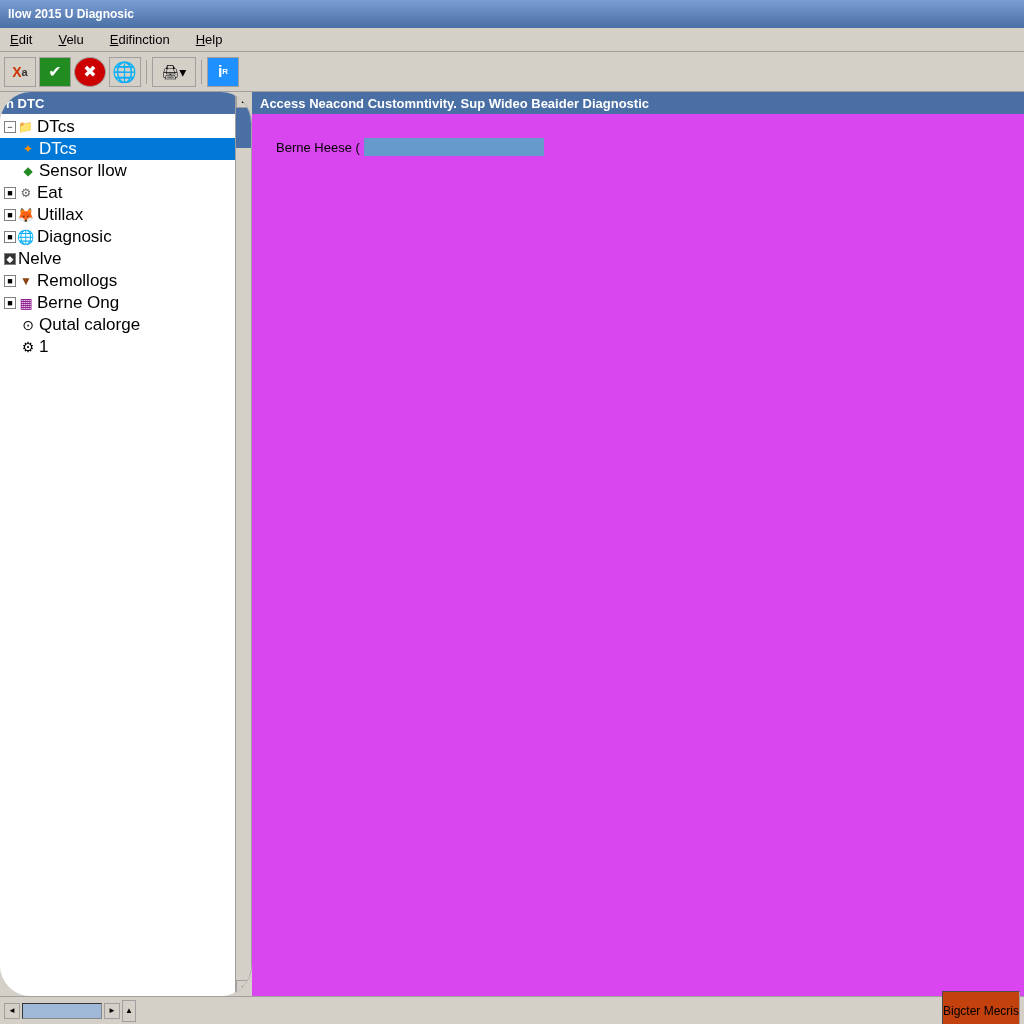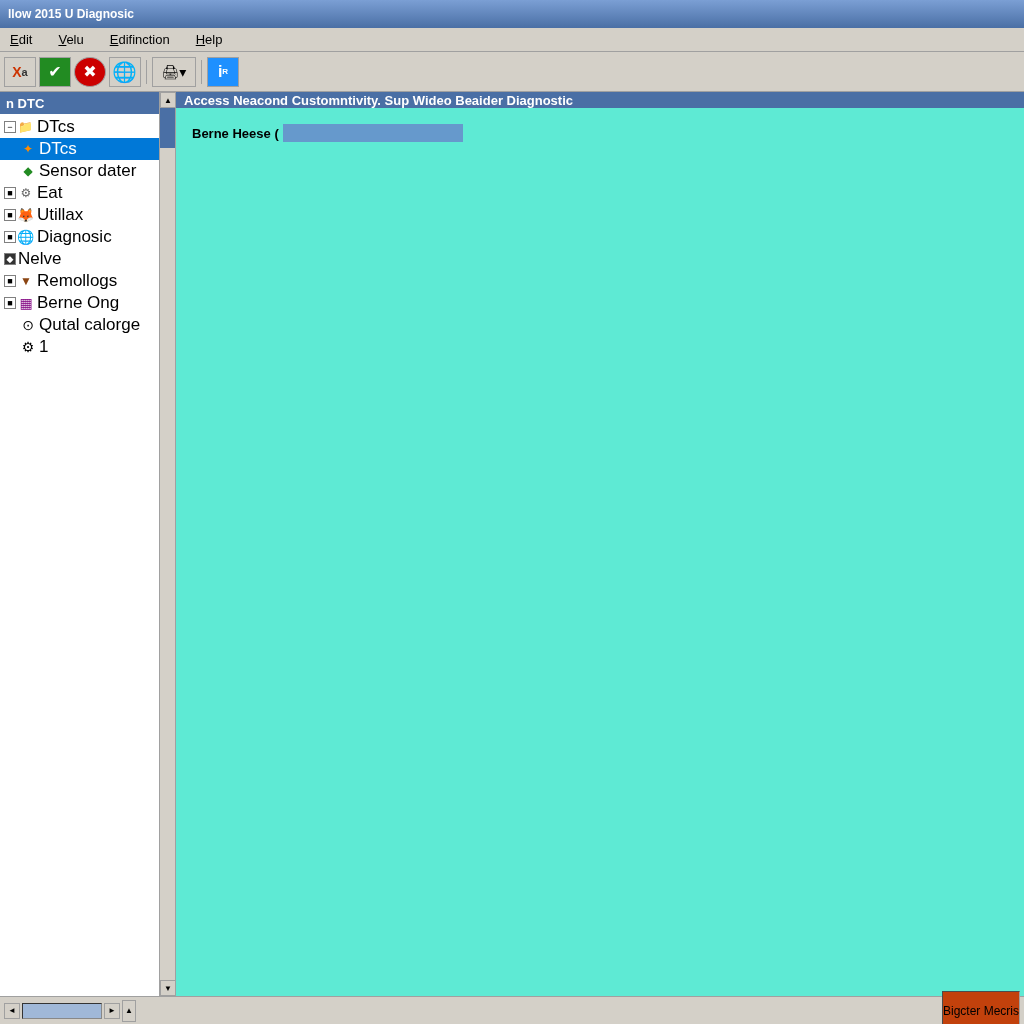--- a/index.html
+++ b/index.html
@@ -164,29 +164,28 @@
       display: flex;
       flex-direction: column;
       overflow: hidden;
     }
     .right-panel-header {
       background: #4a6fa5;
       color: white;
       padding: 3px 8px;
       font-size: 13px;
       font-weight: bold;
-      height: 16px;
+      height: 22px;
       display: flex;
       align-items: center;
     }
     .right-panel-content {
       flex: 1;
-      padding: 16px;
-      background: #5eead4;
-      font-weight: bold;
+      padding: 24px;
+      background: #d946ef;
     }
     .content-line {
       display: flex;
       align-items: center;
       margin-bottom: 4px;
     }
     .content-label {
       font-size: 13px;
       color: #000;
       margin-right: 4px;
@@ -253,41 +252,41 @@
   <div class="toolbar-separator"></div>
 
   <button class="toolbar-btn" style="font-size:14px; width:44px;">🖨▾</button>
   <div class="toolbar-separator"></div>
 
   <button class="toolbar-btn" style="background:#1e90ff; color:white; font-size:16px; font-weight:bold;">i<sub style="font-size:8px;">R</sub></button>
 </div>
 
 <div class="main-container">
 
-  <div class="left-panel" style="display:flex; flex-direction:row; width:176px;">
+  <div class="left-panel" style="display:flex; flex-direction:row; width:252px;border-radius:31px;">
     <div style="flex:1; display:flex; flex-direction:column; overflow:hidden;">
       <div class="left-panel-header">
         <span>n DTC</span>
       </div>
       <div class="tree-container">
 
         <div class="tree-item">
           <span class="expand-btn">−</span>
           <span class="icon icon-dark">📁</span>
           <span class="label">DTcs</span>
         </div>
 
         <div class="tree-item selected indent-1">
           <span class="icon" style="color:#ff8c00;">✦</span>
           <span class="label">DTcs</span>
         </div>
 
         <div class="tree-item indent-1">
           <span class="icon icon-green">◆</span>
-          <span class="label">Sensor dater</span>
+          <span class="label">Sensor llow</span>
         </div>
 
         <div class="tree-item">
           <span class="expand-btn">■</span>
           <span class="icon icon-gray">⚙</span>
           <span class="label">Eat</span>
         </div>
 
         <div class="tree-item">
           <span class="expand-btn">■</span>

